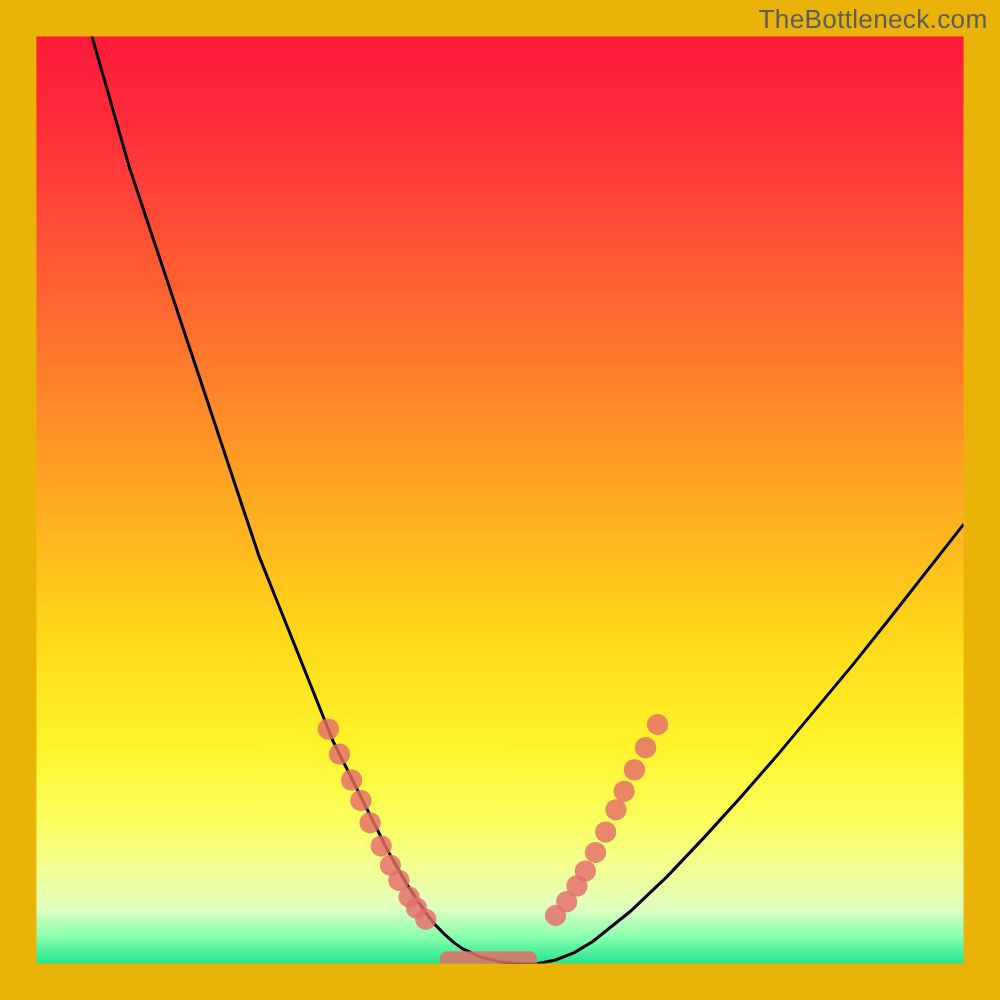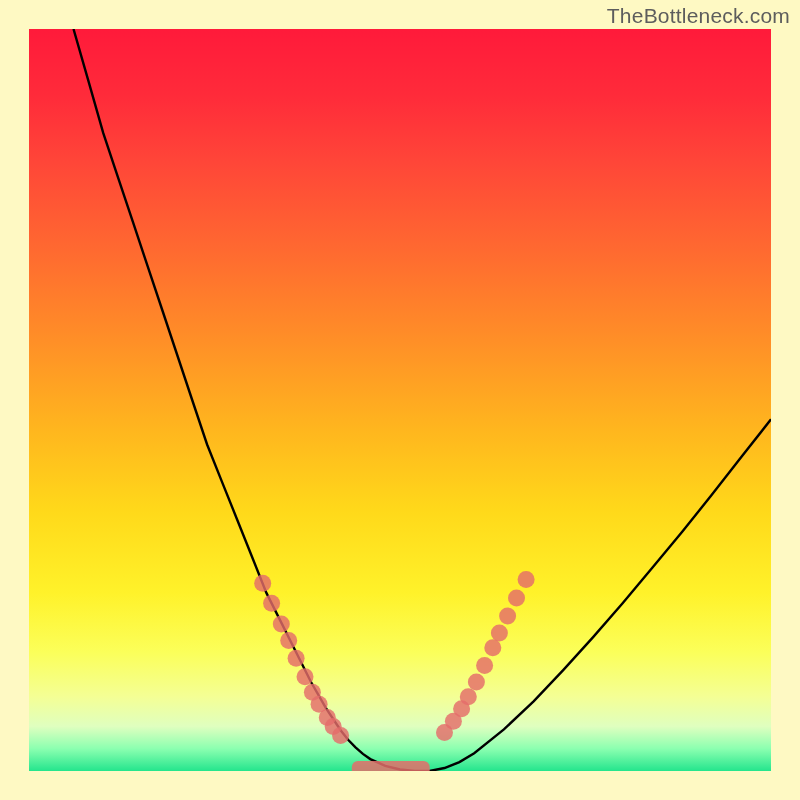--- a/index.html
+++ b/index.html
@@ -7,21 +7,21 @@
     padding: 0;
     width: 800px;
     height: 800px;
     overflow: hidden;
     background: #000;
     font-family: Arial, Helvetica, sans-serif;
   }
   .frame {
     position: absolute;
     inset: 0;
-    background: #fef9c3;
+    background: #eab308;
   }
   .plot {
     position: absolute;
     left: 29px;
     top: 29px;
     width: 742px;
     height: 742px;
     overflow: hidden;
   }
   .gradient {

